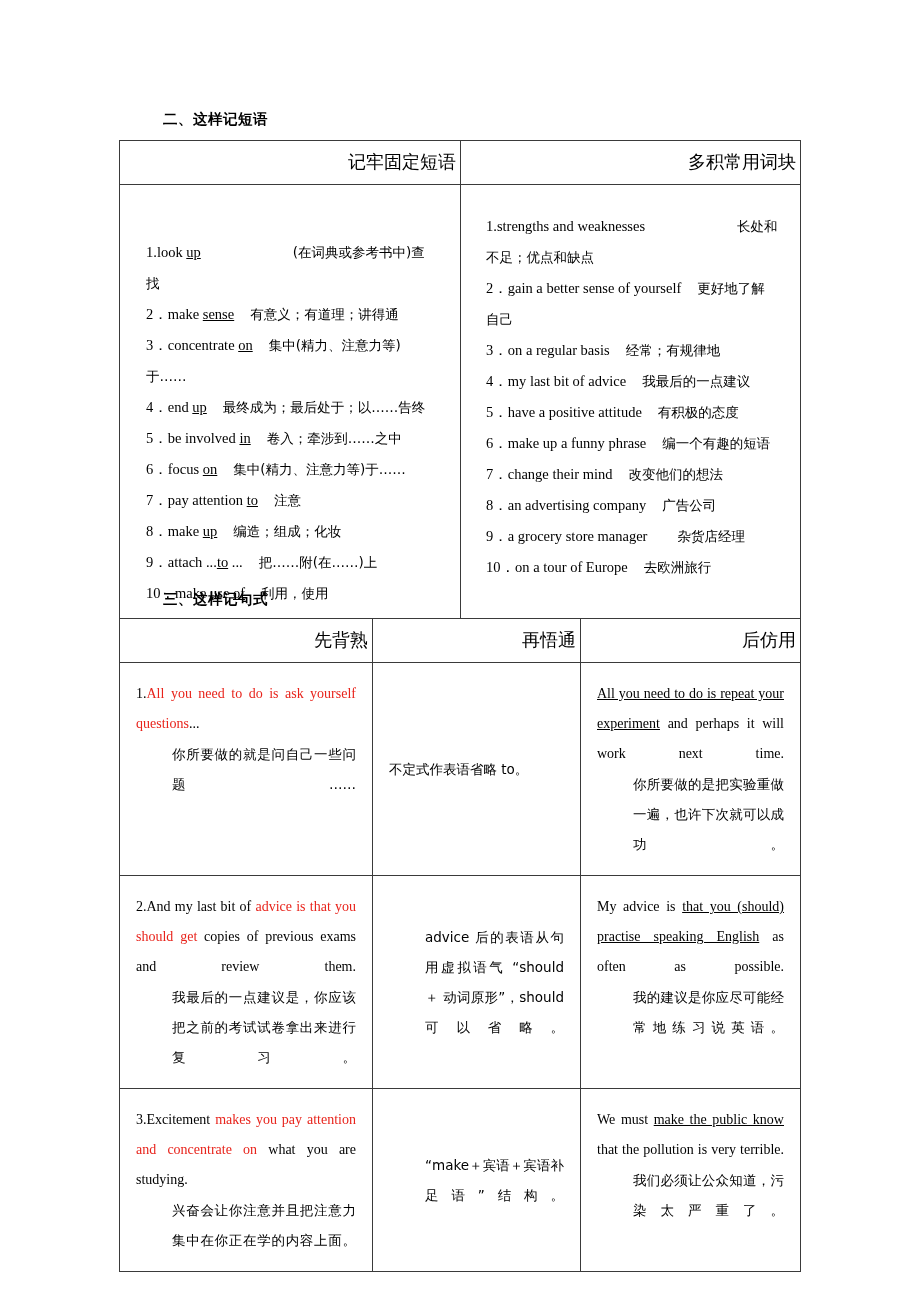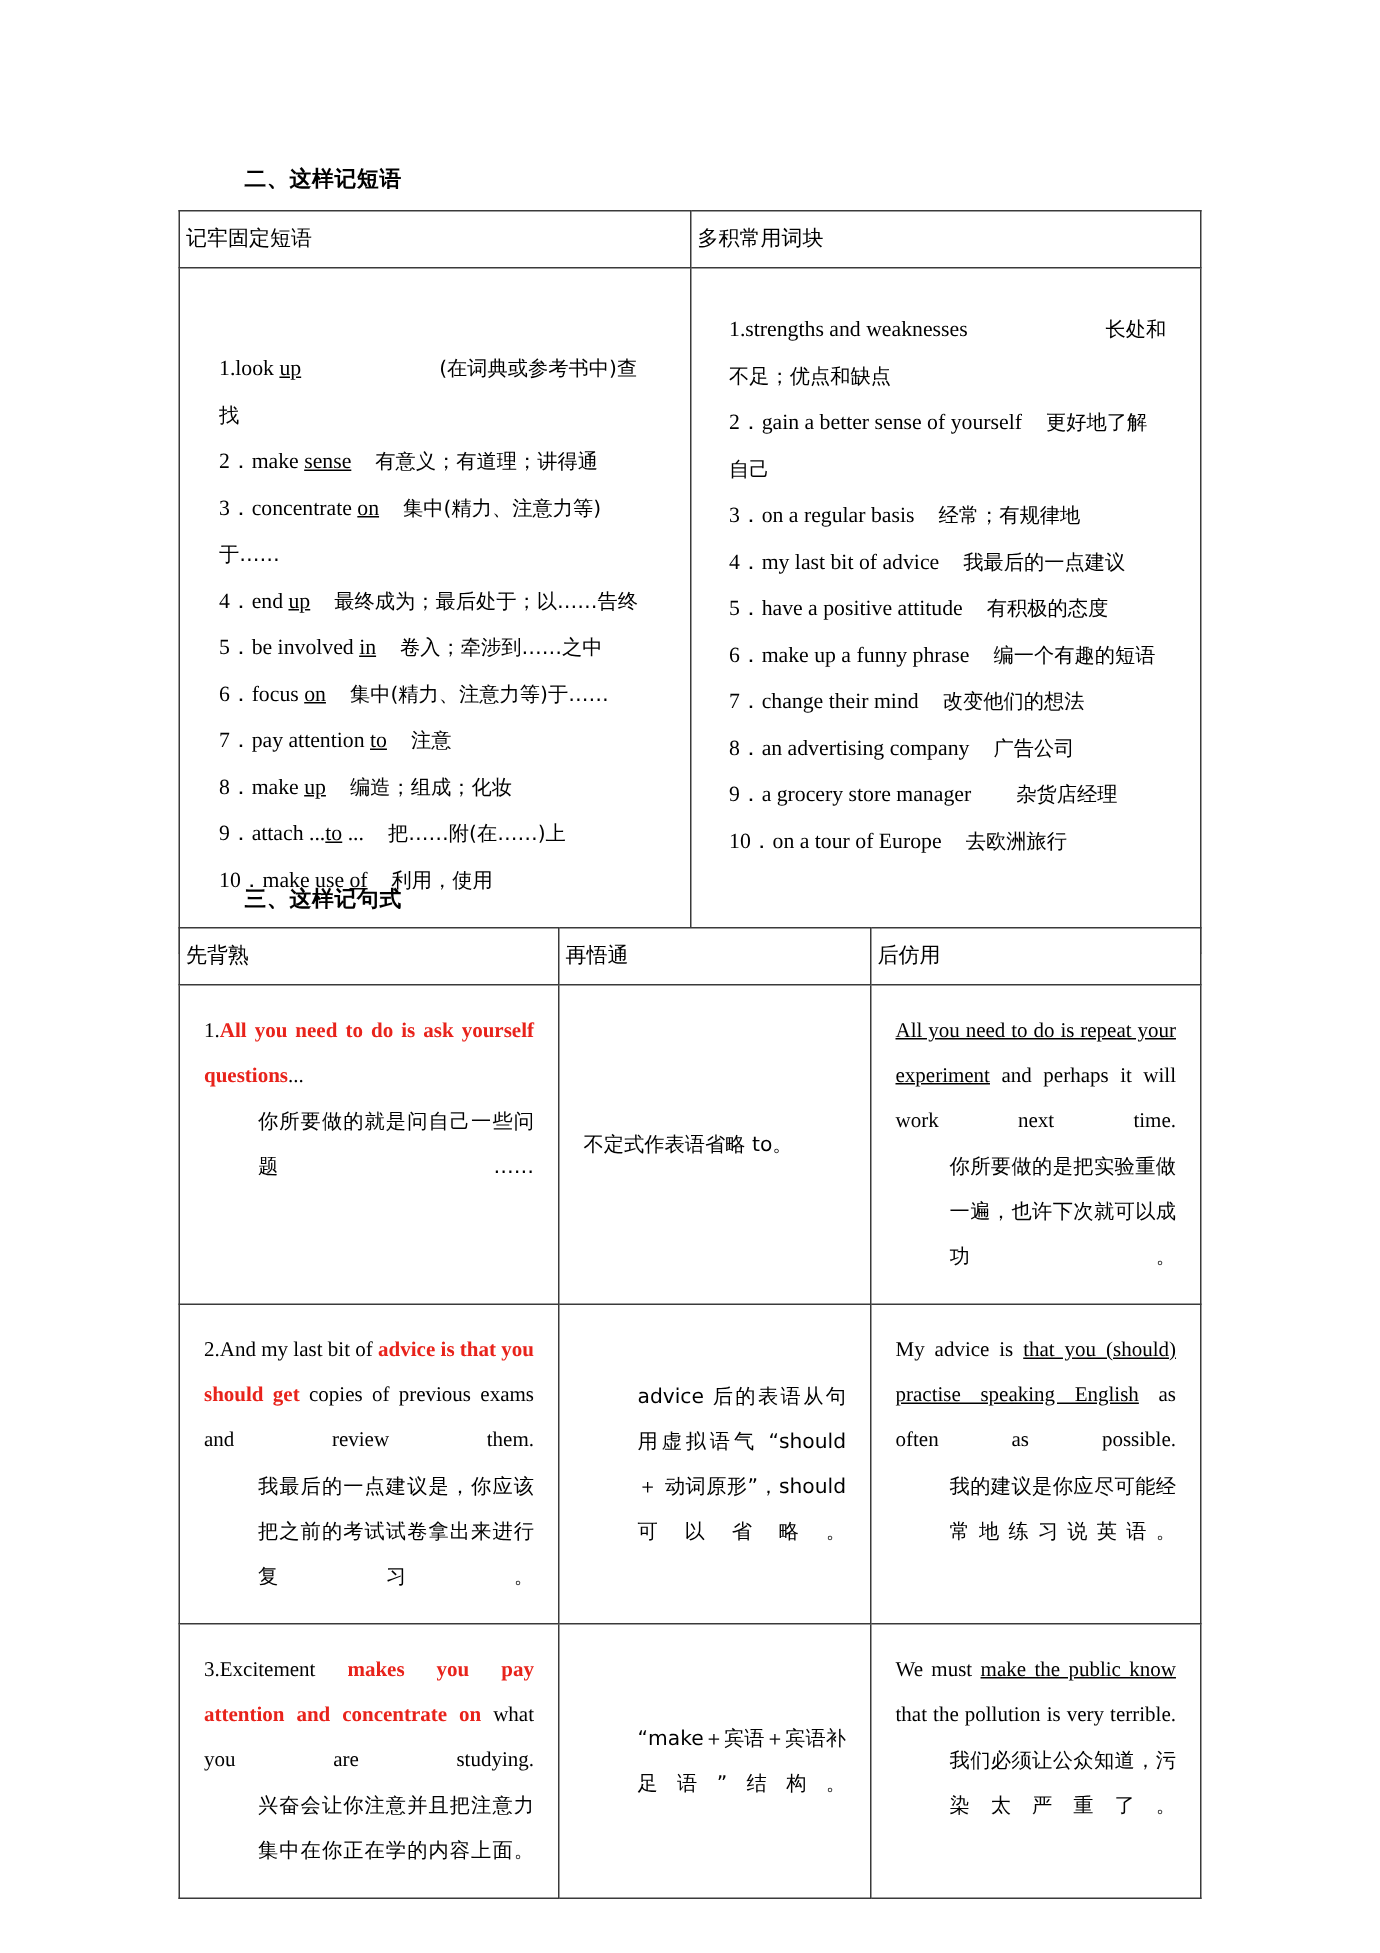--- a/index.html
+++ b/index.html
@@ -43,22 +43,22 @@
     border: 1.2px solid #3a3a3a;
     background: #fff;
   }
   .doc-table td, .doc-table th {
     border: 1px solid #3a3a3a;
     vertical-align: top;
     padding: 16px;
     font-weight: normal;
   }
   .hdr-cell {
-    text-align: left;
-    font-size: 14px;
+    text-align: right;
+    font-size: 18px;
     font-family: "DejaVu Sans", "Liberation Sans", sans-serif;
     padding: 9px 4px 10px 4px !important;
     vertical-align: middle !important;
   }
 
   
   #table-phrases {
     left: 119px;
     top: 140px;
     width: 681px;
@@ -105,21 +105,21 @@
   .cell-mid {
     vertical-align: middle !important;
     padding: 9px 10px;
     font-size: 14px;
     line-height: 30px;
   }
   .justify { text-align: justify; text-align-last: justify; }
   .nojust  { text-align: left; text-align-last: left; }
   .red {
     color: #e8231b;
-    font-weight: bold;
+    font-weight: normal;
   }
   .under { text-decoration: underline; }
   .zh-line {
     font-family: "DejaVu Sans", "Liberation Sans", sans-serif;
     font-size: 13.5px;
     line-height: 30px;
   }
   .zh-just { text-align: justify; text-align-last: justify; margin-left: 36px; }
 </style>
 </head>

